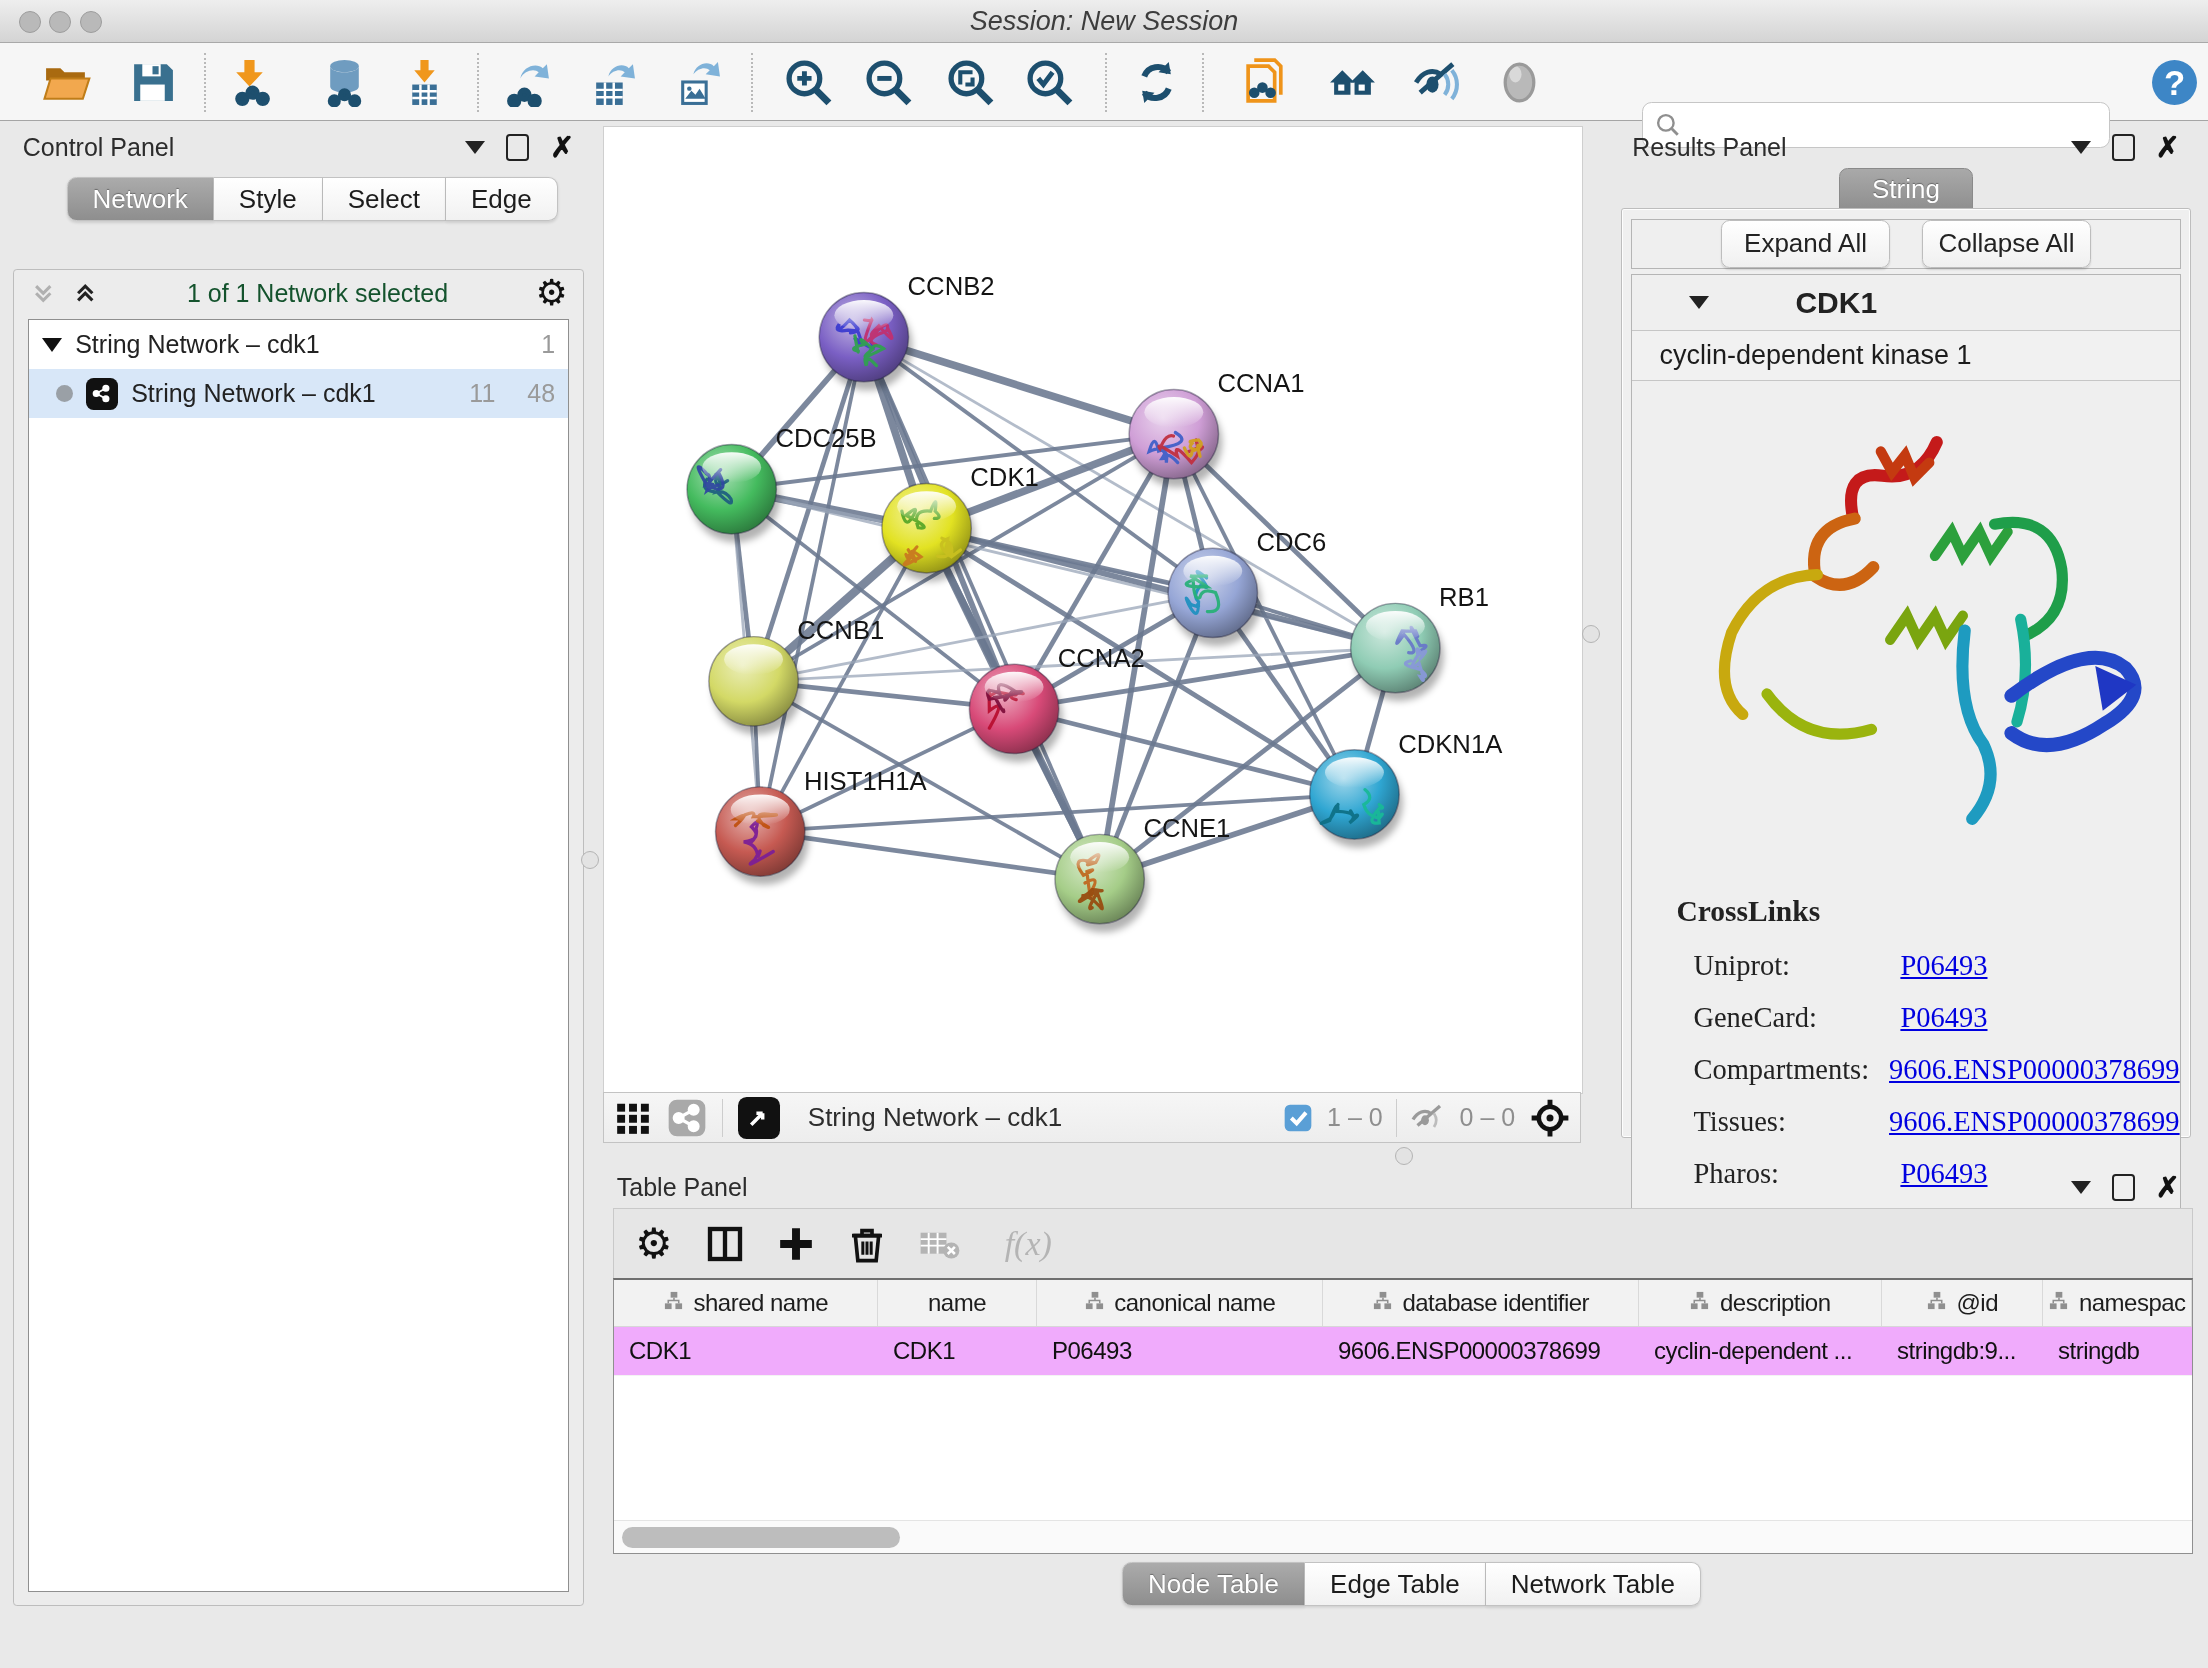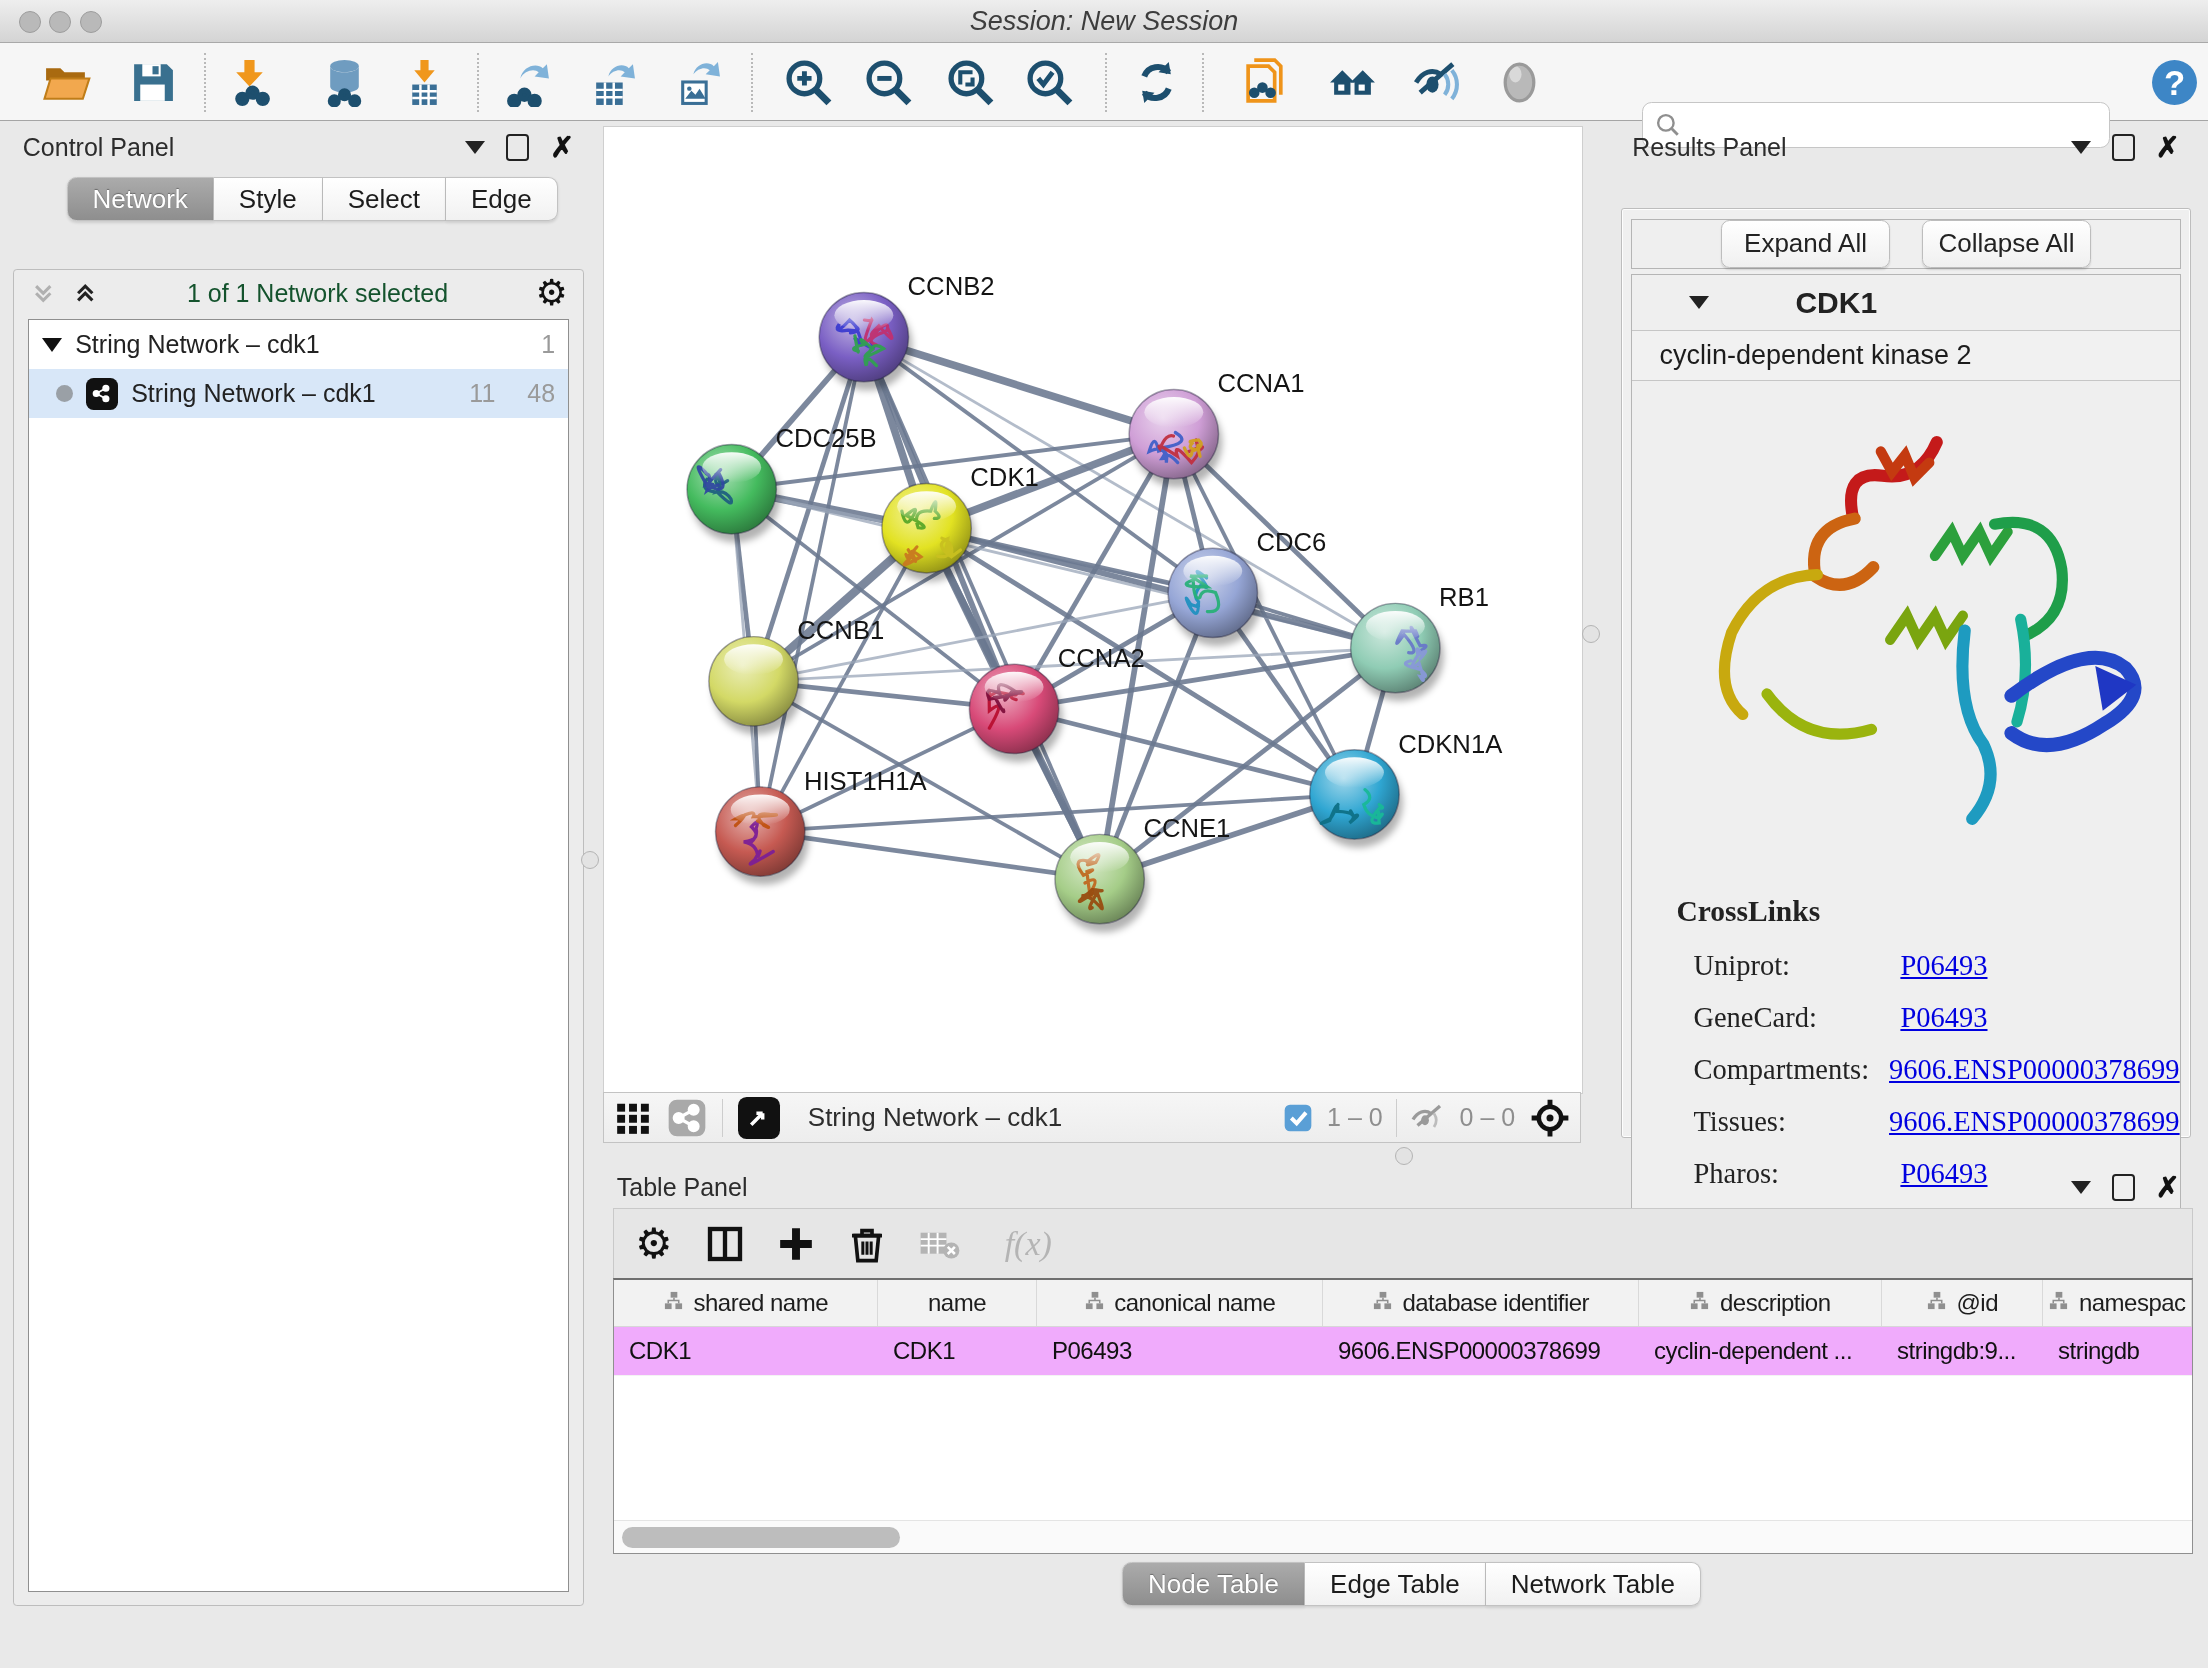--- a/index.html
+++ b/index.html
@@ -664,31 +664,34 @@
 
   <div class="results-panel">
     <div class="panel-titlebar">
       <span class="panel-title">Results Panel</span>
       <span class="pt-controls">
         <span class="pt-caret"></span>
         <span class="pt-float"></span>
         <span class="pt-close">✗</span>
       </span>
     </div>
+    <div class="rp-tabrow">
+      <span class="rp-tab">String</span>
+    </div>
     <div class="rp-body">
       <div class="rp-buttons">
         <span class="rp-btn">Expand All</span>
         <span class="rp-btn">Collapse All</span>
       </div>
       <div class="rp-section">
         <div class="rp-sec-header">
           <span class="pt-caret"></span>
           <span class="rp-gene">CDK1</span>
         </div>
-        <div class="rp-desc-row">cyclin-dependent kinase 2</div>
+        <div class="rp-desc-row">cyclin-dependent kinase 1</div>
         <div class="rp-image">
           <svg width="533" height="514" viewBox="0 0 560 540">
             <g fill="none" stroke-linecap="round">
               <path d="M300 60 q-18 42 -58 36 q-42 -6 -32 44" stroke="#c41a1a" stroke-width="13"></path>
               <path d="M240 70 l12 22 l14 -18 l10 24 l16 -16" stroke="#c43a10" stroke-width="11"></path>
               <path d="M212 142 q-52 10 -42 62 q32 22 62 -10" stroke="#cc6412" stroke-width="13"></path>
               <path d="M172 202 q-62 2 -92 62 q-20 60 12 88" stroke="#c8a90f" stroke-width="12"></path>
               <path d="M118 330 q42 58 112 38" stroke="#9ab40e" stroke-width="12"></path>
               <path d="M250 272 l18 -26 l12 26 l18 -26 l12 26 l18 -26" stroke="#7aa50f" stroke-width="11"></path>
               <path d="M298 182 l18 -26 l12 26 l18 -26 l12 26 l18 -26" stroke="#2ca03c" stroke-width="11"></path>

